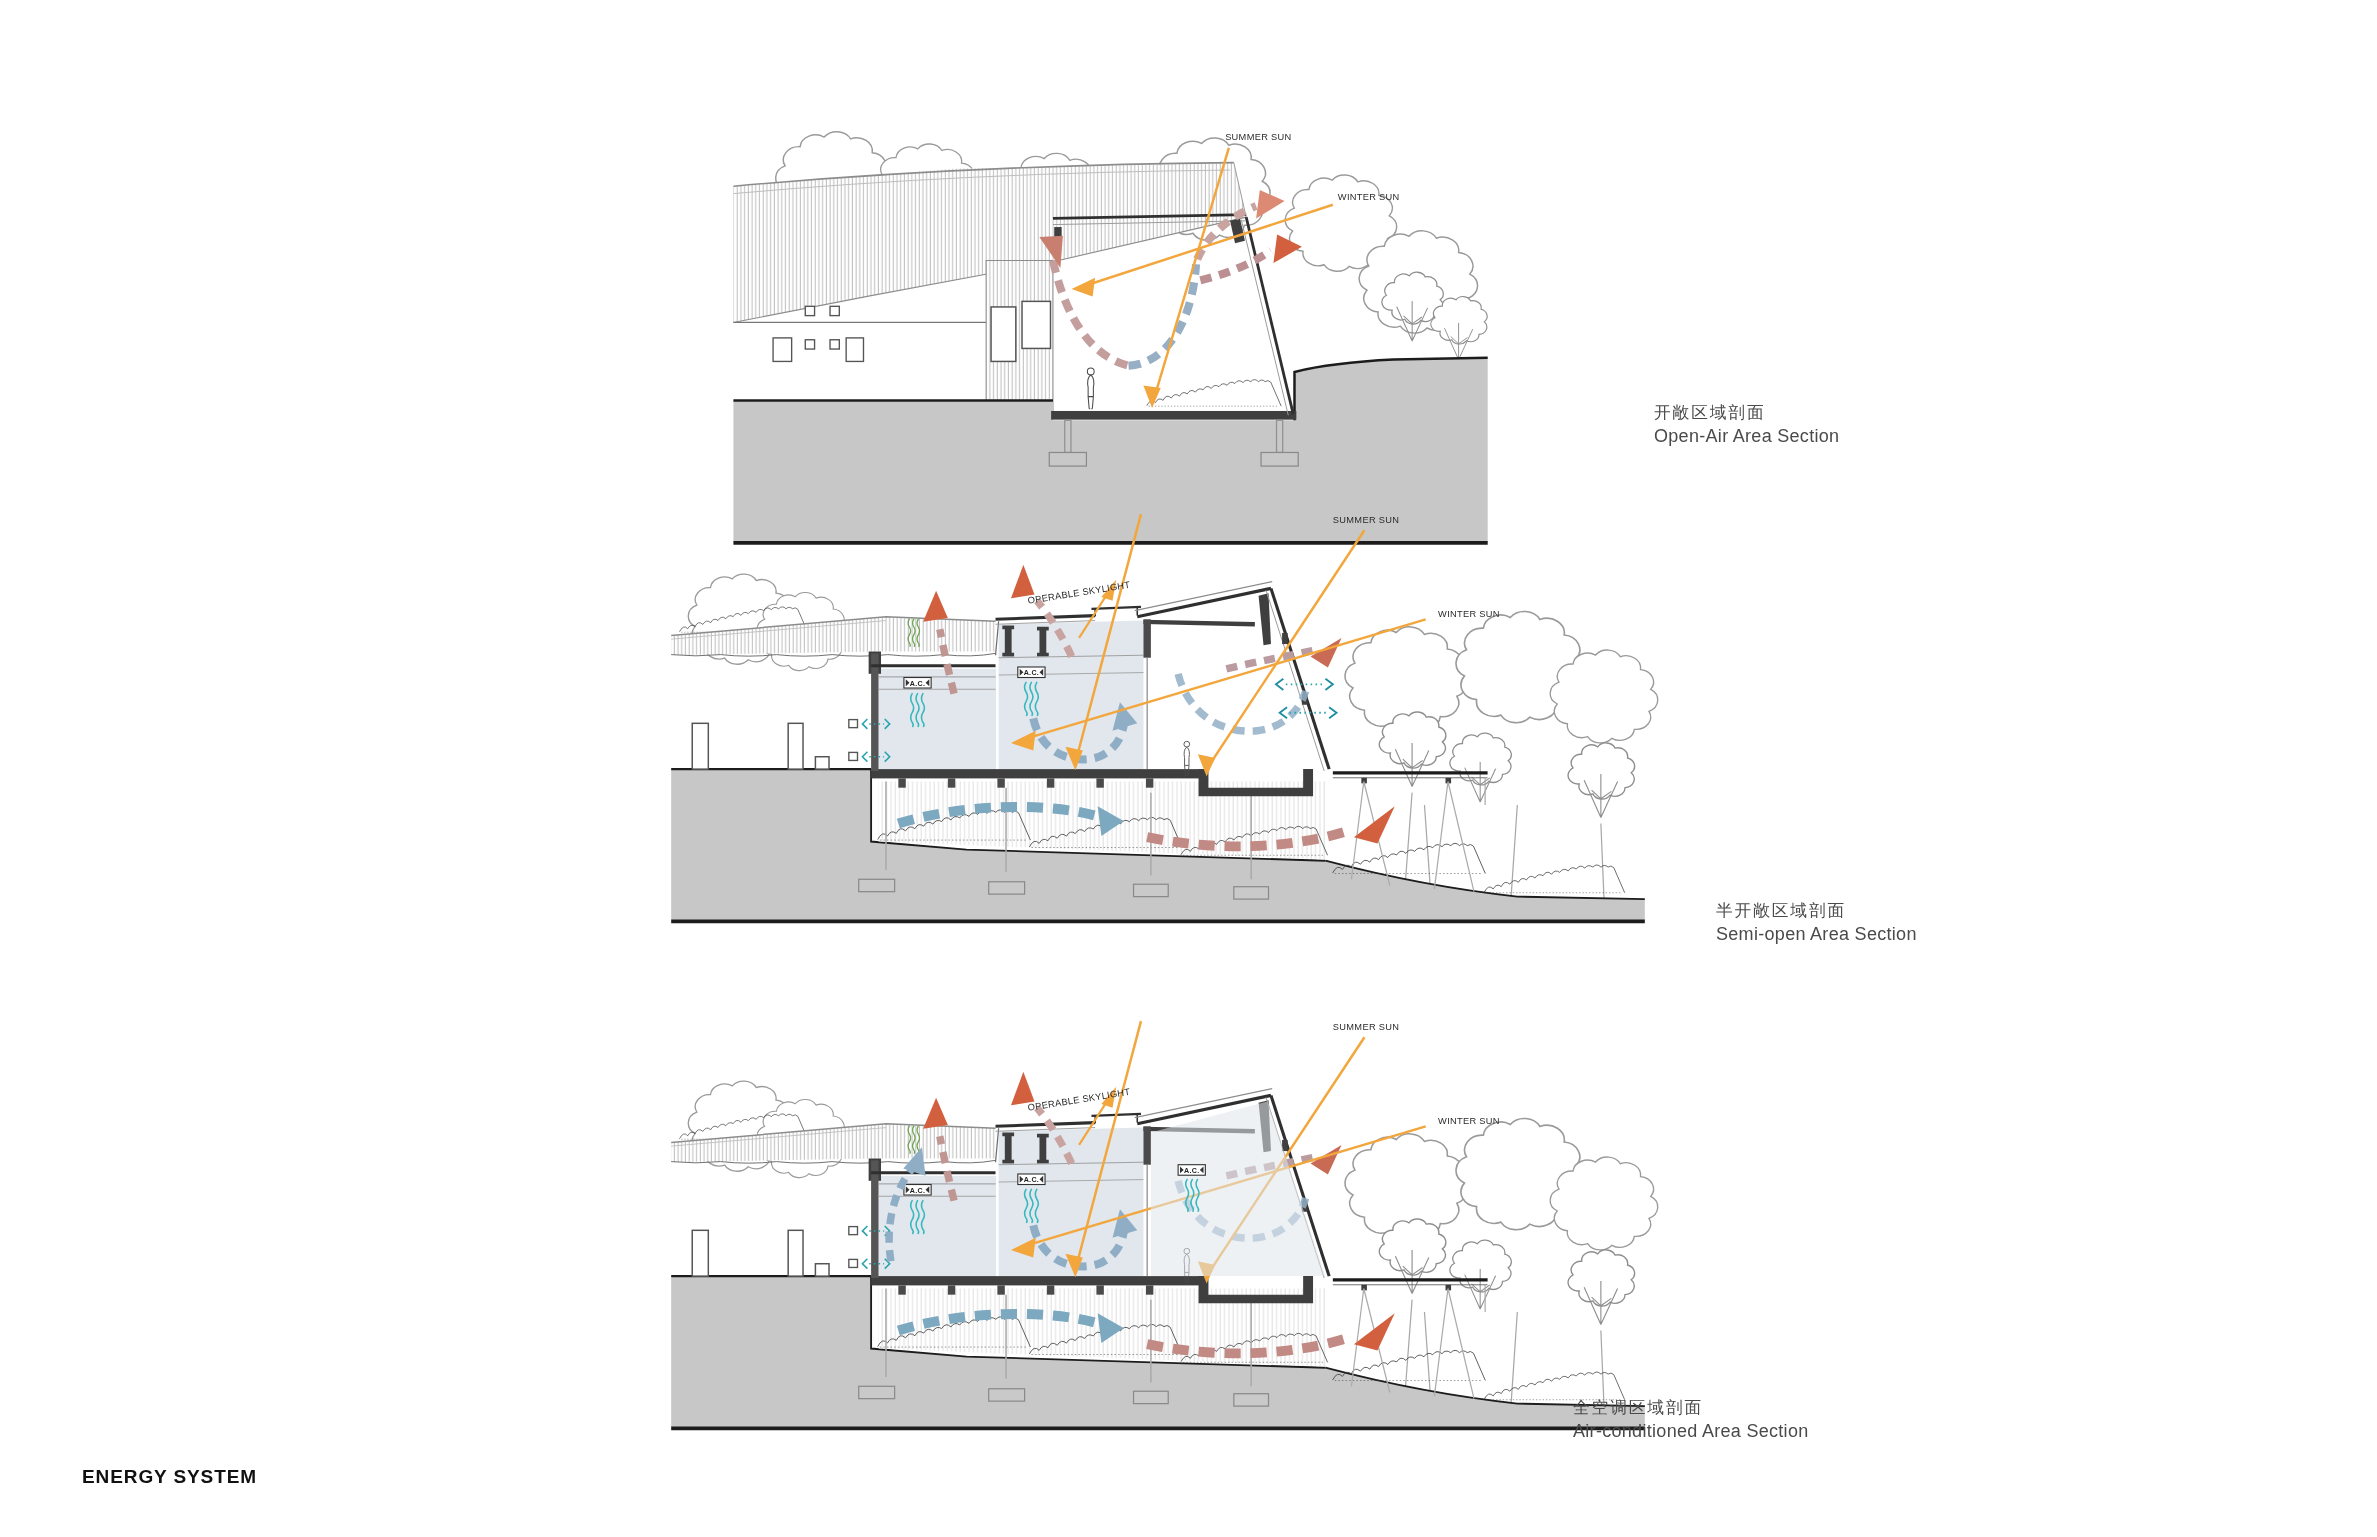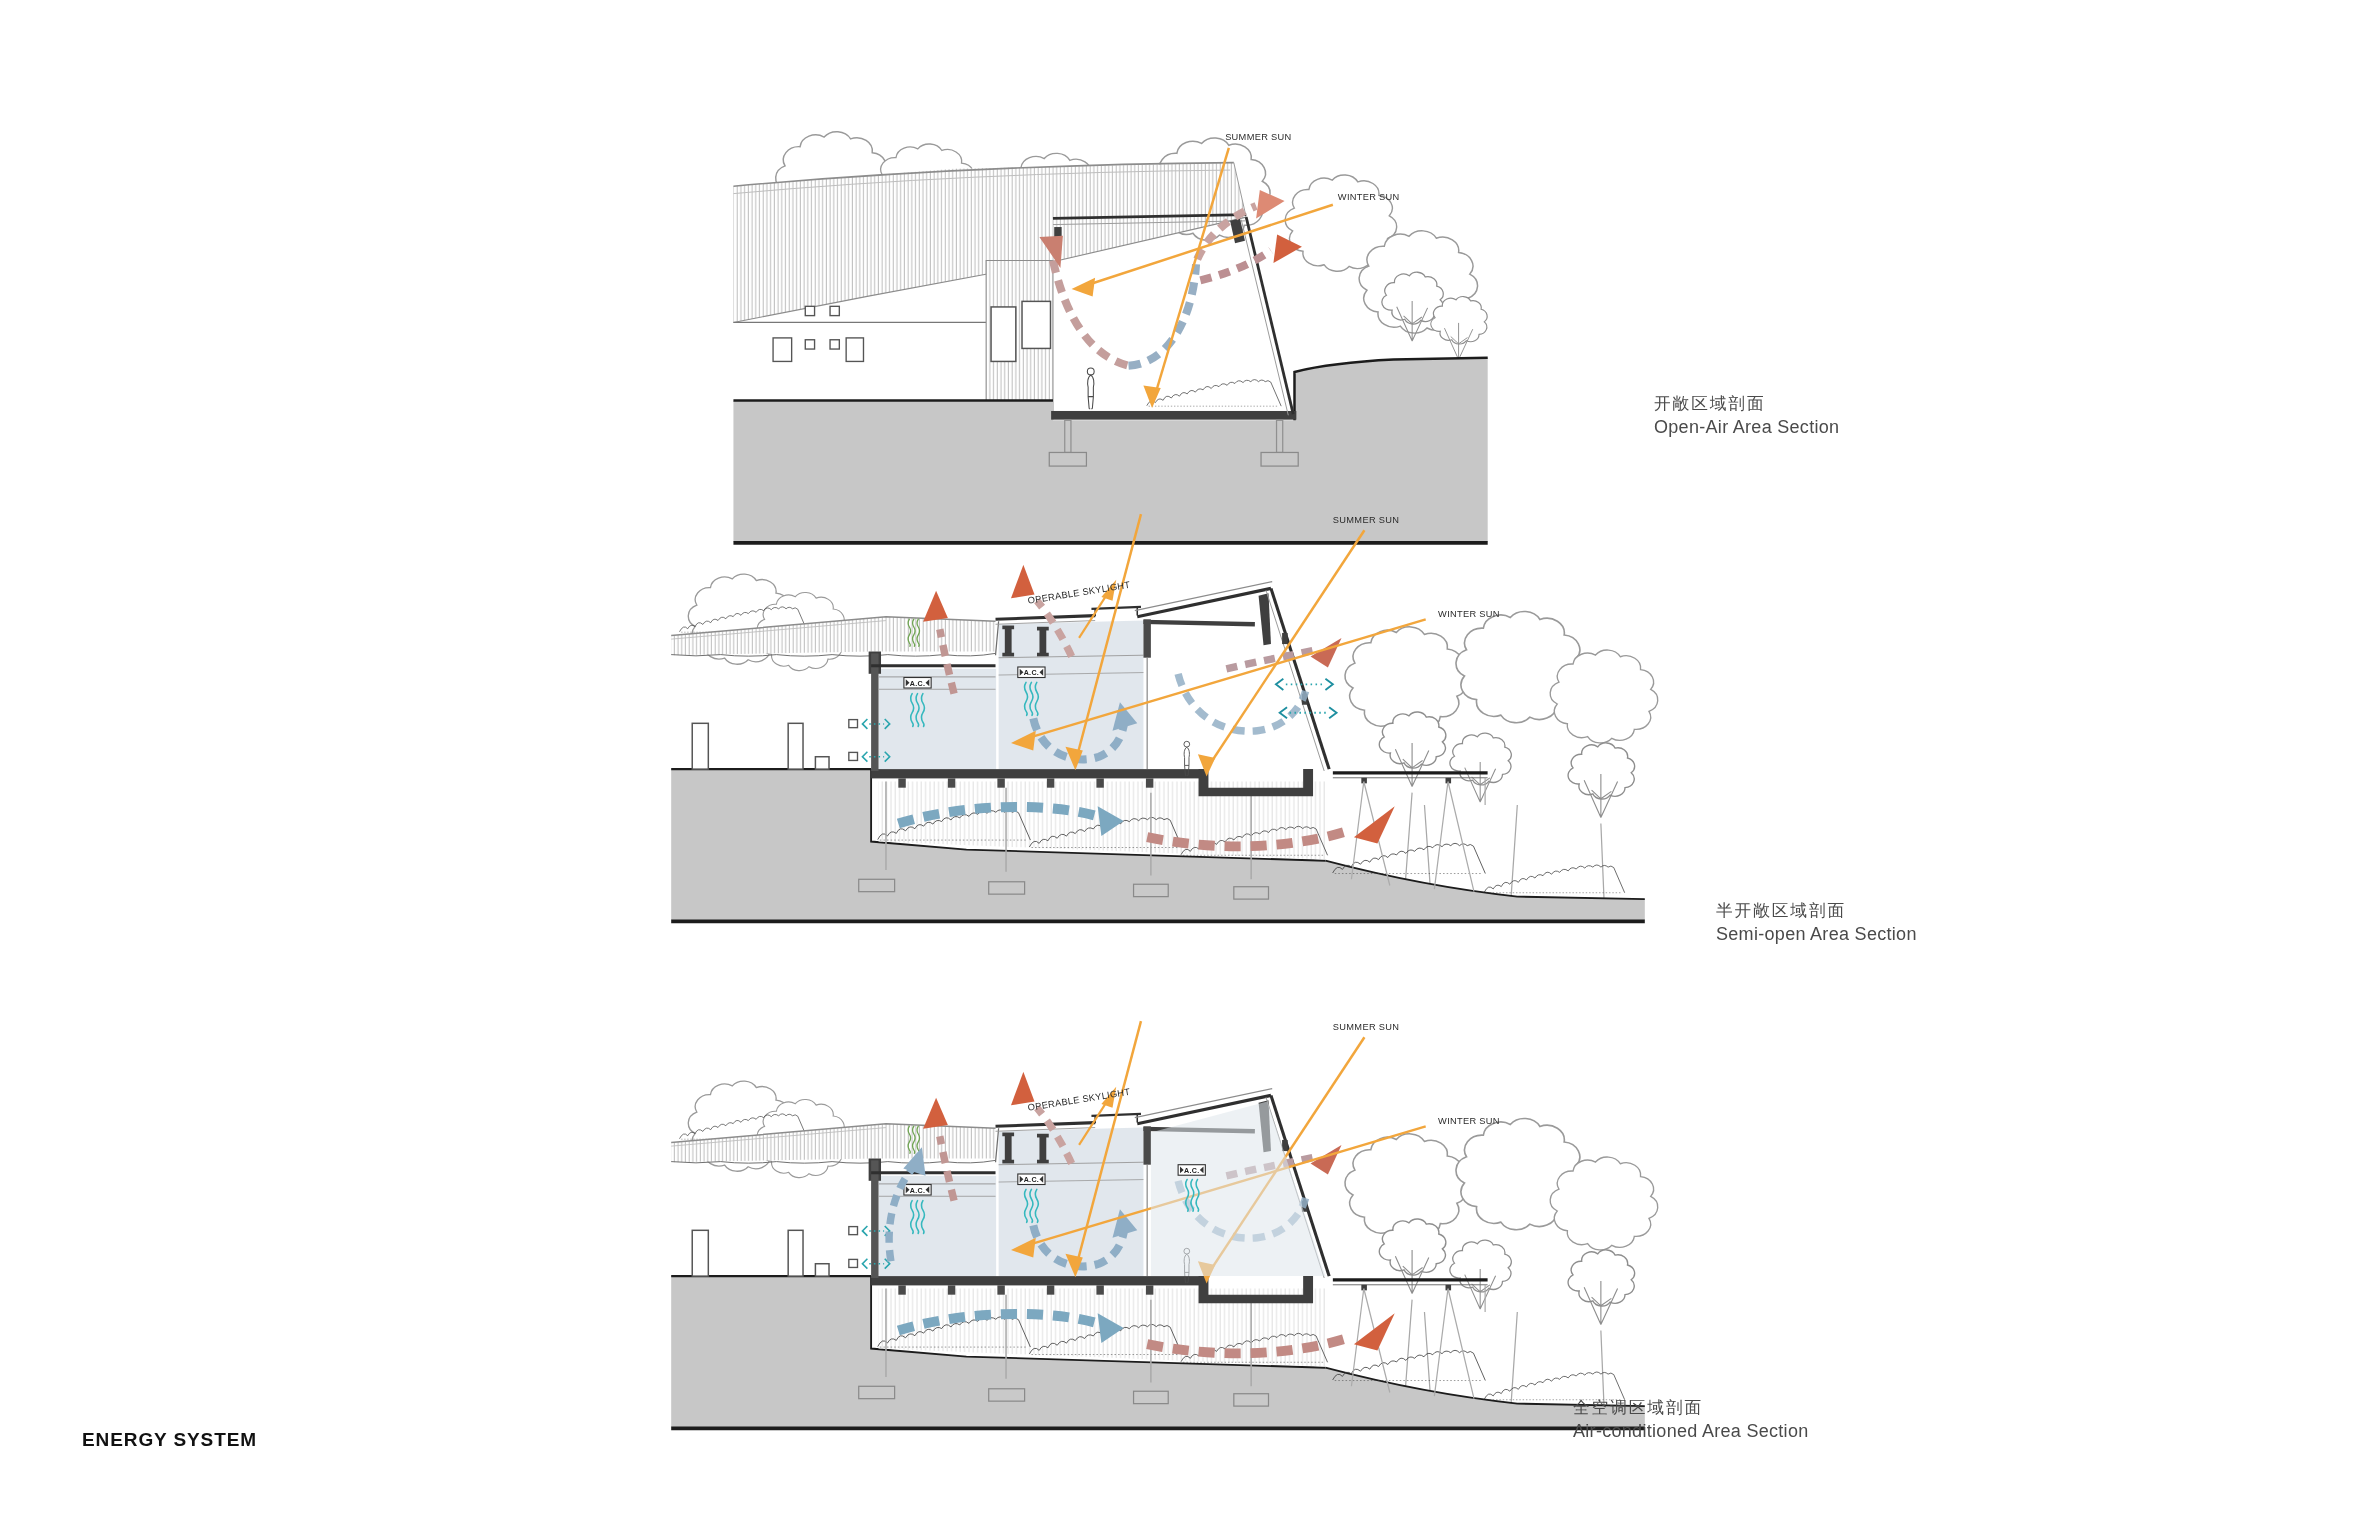--- a/index.html
+++ b/index.html
@@ -313,27 +313,27 @@
       <polygon points="1943,1065 1937,1070.5 1943,1076" fill="#333"></polygon>
       <text class="ac-label" x="1924" y="1075" text-anchor="middle">A.C.</text>
     </g>
     <use href="#squig" x="1912" y="1084" width="26" height="56" style="color:#35B8BE"></use>
 
     <path d="M1438,1218 C1428,1158 1444,1100 1476,1064" stroke="#8FAEC6" stroke-width="12" stroke-dasharray="18 12" fill="none"></path>
     <polygon points="1458,1068 1494,1080 1488,1034" fill="#8FAEC6"></polygon>
   </g>
 </svg>
 
-<div class="abs caption" style="left:1654px;top:396px">
+<div class="abs caption" style="left:1654px;top:405px">
   <div class="zh">开敞区域剖面</div>
   <div class="en">Open-Air Area Section</div>
 </div>
 <div class="abs caption" style="left:1716px;top:903px">
   <div class="zh">半开敞区域剖面</div>
   <div class="en">Semi-open Area Section</div>
 </div>
 <div class="abs caption" style="left:1573px;top:1400px">
   <div class="zh">全空调区域剖面</div>
   <div class="en">Air-conditioned Area Section</div>
 </div>
 
-<div class="abs sheet-title" style="left:82px;top:1429px">ENERGY SYSTEM</div>
+<div class="abs sheet-title" style="left:82px;top:1466px">ENERGY SYSTEM</div>
 
 
 </body></html>

